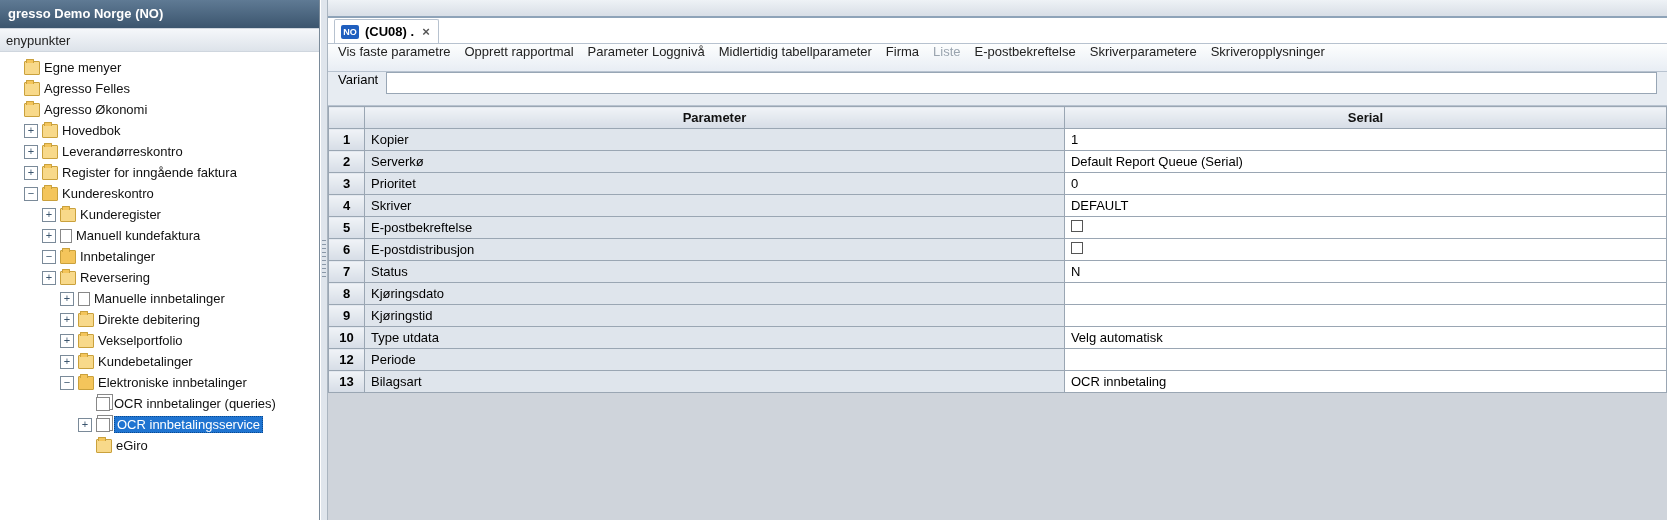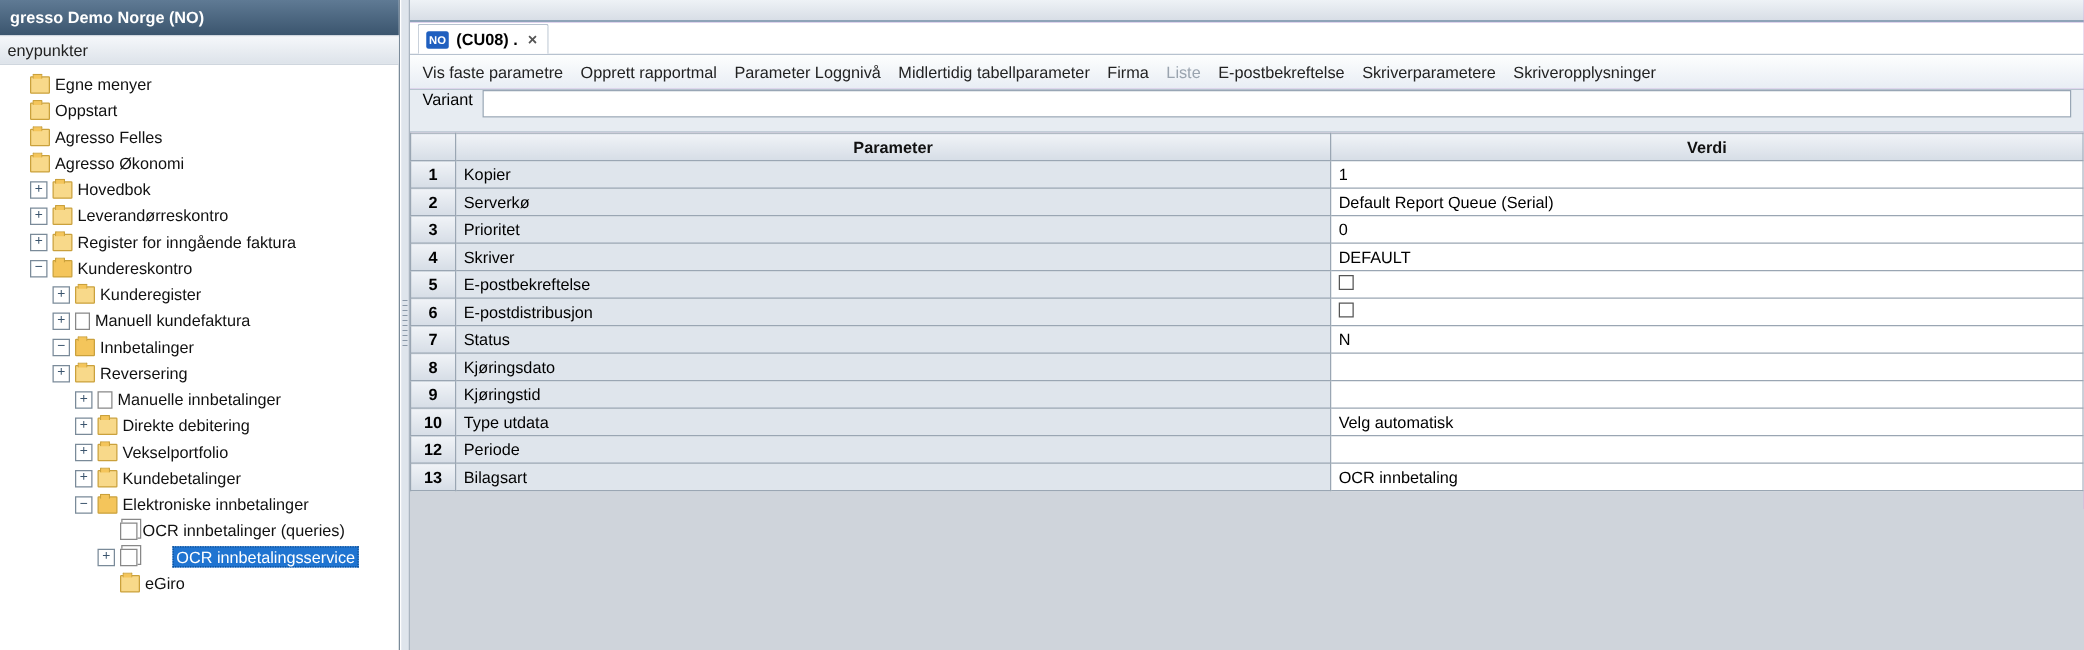--- a/index.html
+++ b/index.html
@@ -38,21 +38,21 @@
   align-items:center; justify-content:center; background:#f4c55b; border:1px solid #caa13c; border-radius:1px;
   position:relative;
 }
 .ico::before { content:""; position:absolute; top:-3px; left:1px; width:6px; height:3px; background:#f4c55b; border:1px solid #caa13c; border-bottom:none; border-radius:1px 1px 0 0;}
 .ico.closed { background:#f8d98a; }
 .ico.page { width:12px; background:#fff; border:1px solid #888; border-radius:0; }
 .ico.page::before { content:""; top:0; left:0; width:0; height:0; background:none; border:none; }
 .ico.pages { width:14px; background:#fff; border:1px solid #888; border-radius:0; box-shadow: 2px -2px 0 #fff, 2px -2px 0 1px #888; }
 .ico.pages::before { display:none; }
 .lbl { vertical-align: middle; color:#111; }
-.tree-row.selected .lbl { background:#1f74d1; color:#fff; padding:0 2px; border:1px dotted #0a4a90;margin-left:24px; }
+.tree-row.selected .lbl { background:#1f74d1; color:#fff; padding:0 2px; border:1px dotted #0a4a90; }
 
 
 .splitter {
   width: 8px; background:#dfe5ec; border-left:1px solid #fff; border-right:1px solid #aab5c0;
   display:flex; align-items:center; justify-content:center;
 }
 .splitter .grip { width:4px; height:40px; background:repeating-linear-gradient(#8a98a8 0 1px, transparent 1px 4px); }
 
 
 .main { flex:1; display:flex; flex-direction:column; background:#f0abfc; }
@@ -73,21 +73,21 @@
   border-radius: 2px 2px 0 0;
 }
 .tab .badge {
   display:inline-flex; width:18px; height:14px; align-items:center; justify-content:center;
   background:#1f5fbf; color:#fff; font-size:9px; font-weight:700; border-radius:2px;
 }
 .tab .title { font-weight:bold;text-align:right; }
 .tab .close { cursor:pointer; color:#555; font-weight:bold; padding:0 2px; }
 
 .menubar {
-  height: 28px; display:flex; align-items:center; gap:14px; padding: 0 10px;
+  height: 28px; display:flex; gap:14px; padding: 0 10px;
   background:linear-gradient(#fdfefe,#e8edf4); border-bottom:1px solid #b7c2cf;
 }
 .menubar span { color:#222; cursor:pointer; }
 .menubar span.disabled { color:#9aa4af; cursor:default; }
 
 .variant-row {
   height: 34px; display:flex; align-items:flex-start; gap:8px; padding:0 10px;
   background:#e7ecf2; border-bottom:1px solid #b7c2cf;
 }
 .variant-row input {
@@ -111,21 +111,20 @@
 <body>
 
 <div class="root">
 
   <div class="sidebar-wrap">
     <div class="sidebar-title">gresso Demo Norge (NO)</div>
     <div class="sidebar-panel-hdr">enypunkter</div>
     <div class="tree-scroll">
       <div class="tree" id="tree">
           <div class="tree-row"><span class="spacer" style="width: 0px;"></span><span class="expander blank"></span><span class="ico closed"></span><span class="lbl">Egne menyer</span></div>
-          <div class="tree-row"><span class="spacer" style="width: 0px;"></span><span class="expander blank"></span><span class="ico closed"></span><span class="lbl">Oppstart</span></div>
           <div class="tree-row"><span class="spacer" style="width: 0px;"></span><span class="expander blank"></span><span class="ico closed"></span><span class="lbl">Agresso Felles</span></div>
           <div class="tree-row"><span class="spacer" style="width: 0px;"></span><span class="expander blank"></span><span class="ico closed"></span><span class="lbl">Agresso Økonomi</span></div>
           <div class="tree-row"><span class="spacer" style="width: 18px;"></span><span class="expander ">+</span><span class="ico closed"></span><span class="lbl">Hovedbok</span></div>
           <div class="tree-row"><span class="spacer" style="width: 18px;"></span><span class="expander ">+</span><span class="ico closed"></span><span class="lbl">Leverandørreskontro</span></div>
           <div class="tree-row"><span class="spacer" style="width: 18px;"></span><span class="expander ">+</span><span class="ico closed"></span><span class="lbl">Register for inngående faktura</span></div>
           <div class="tree-row"><span class="spacer" style="width: 18px;"></span><span class="expander ">−</span><span class="ico"></span><span class="lbl">Kundereskontro</span></div>
           <div class="tree-row"><span class="spacer" style="width: 36px;"></span><span class="expander ">+</span><span class="ico closed"></span><span class="lbl">Kunderegister</span></div>
           <div class="tree-row"><span class="spacer" style="width: 36px;"></span><span class="expander ">+</span><span class="ico page"></span><span class="lbl">Manuell kundefaktura</span></div>
           <div class="tree-row"><span class="spacer" style="width: 36px;"></span><span class="expander ">−</span><span class="ico"></span><span class="lbl">Innbetalinger</span></div>
           <div class="tree-row"><span class="spacer" style="width: 36px;"></span><span class="expander ">+</span><span class="ico closed"></span><span class="lbl">Reversering</span></div>
@@ -173,21 +172,21 @@
       <span>Variant</span>
       <input type="text" value="" style="">
     </div>
 
     <div class="grid-wrap">
       <table class="grid">
         <thead>
           <tr>
             <th class="corner"></th>
             <th>Parameter</th>
-            <th style="width:45%">Verdi</th>
+            <th style="width:45%">Serial</th>
           </tr>
         </thead>
         <tbody id="grid-body">
             <tr>
               <td class="rownum">1</td>
               <td class="param">Kopier</td>
               <td class="value">1</td>
             </tr>
             <tr>
               <td class="rownum">2</td>

